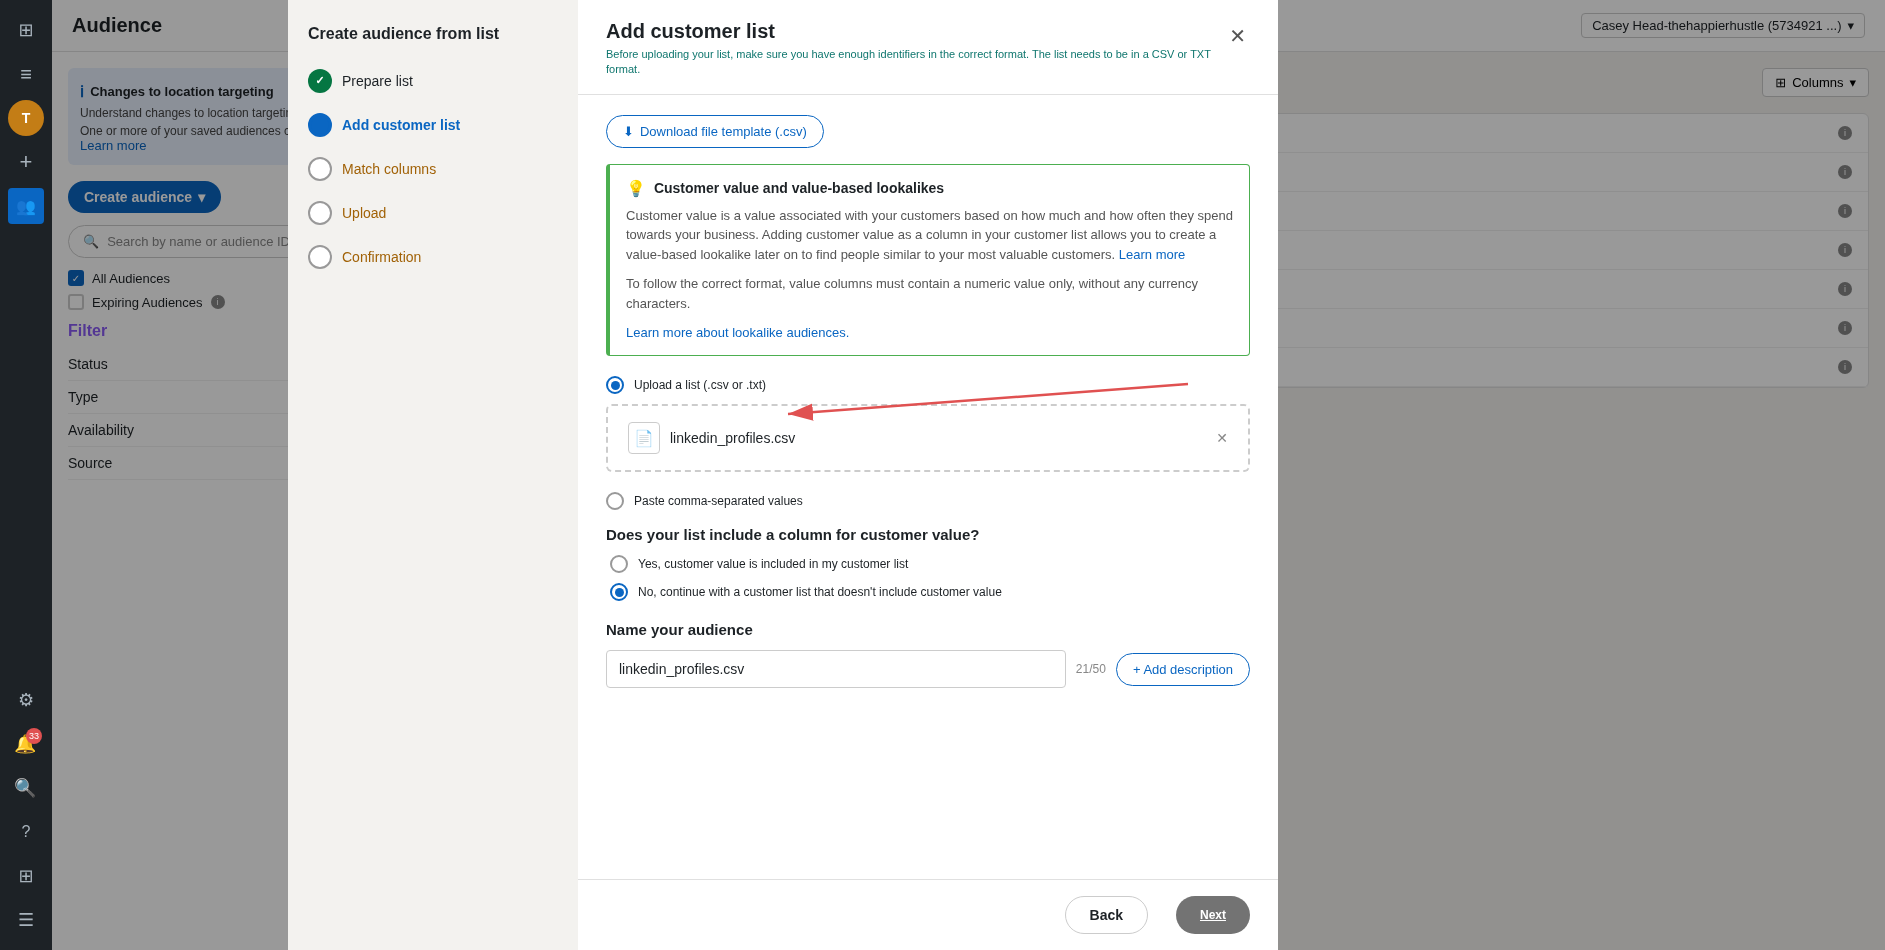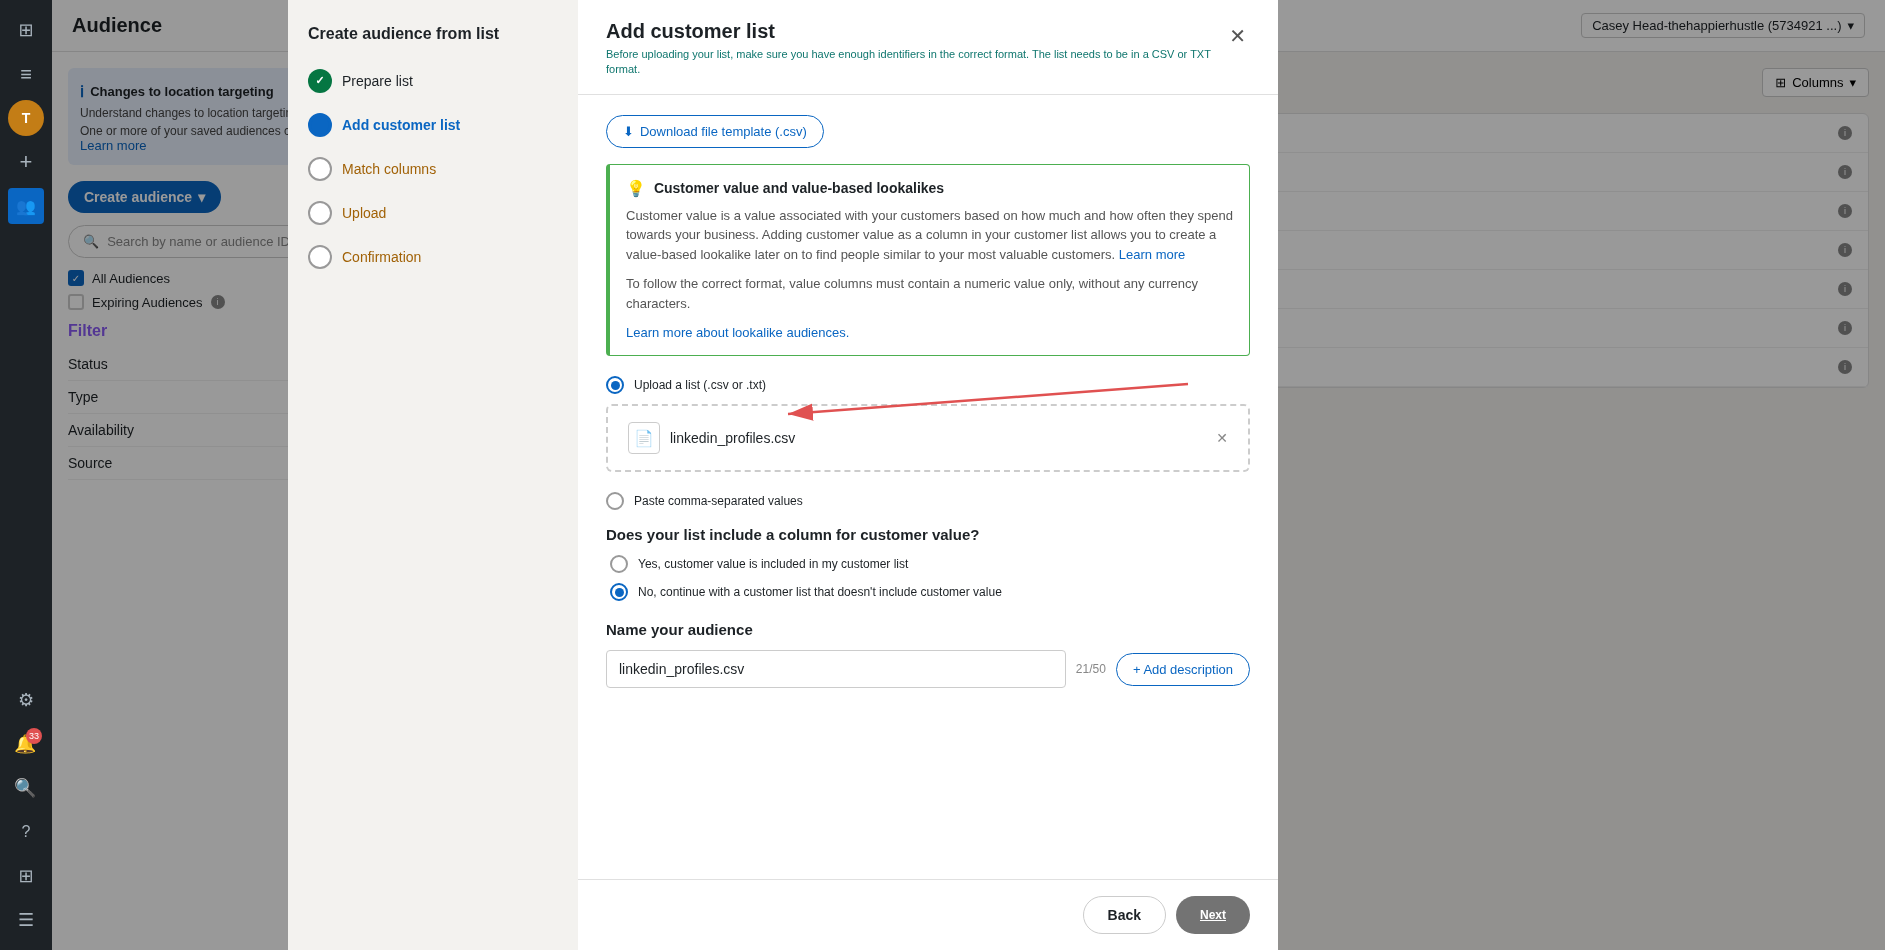--- a/index.html
+++ b/index.html
@@ -89,21 +89,21 @@
     .cv-radio-group { margin-bottom: 20px; padding-left: 4px; }
 
     
     .name-section { margin-top: 8px; }
     .name-input-row { display: flex; align-items: center; gap: 10px; }
     .name-input { border: 1px solid #ccc; border-radius: 4px; padding: 10px 12px; font-size: 14px; flex: 1; color: #1d2226; }
     .char-count { font-size: 12px; color: #888; white-space: nowrap; }
     .add-description-btn { border: 1px solid #0a66c2; color: #0a66c2; background: white; border-radius: 20px; padding: 8px 16px; font-size: 13px; cursor: pointer; display: inline-flex; align-items: center; gap: 6px; white-space: nowrap; }
 
     
-    .wizard-footer { padding: 16px 28px; border-top: 1px solid #e0e0e0; display: flex; justify-content: flex-end; gap: 10px; }
+    .wizard-footer { padding: 16px 28px; border-top: 1px solid #e0e0e0; display: flex; justify-content: flex-end; gap: 28px; }
     .back-btn { background: white; border: 1px solid #ccc; border-radius: 20px; padding: 10px 24px; font-size: 14px; font-weight: 600; cursor: pointer; color: #1d2226; }
     .next-btn { background: #737373; color: white; border: none; border-radius: 20px; padding: 10px 24px; font-size: 12px; font-weight: 600; cursor: pointer; text-decoration: underline; }
 
     
     .right-list-item { display: flex; justify-content: flex-end; align-items: center; padding: 12px 16px; border-bottom: 1px solid #eee; }
   </style>
 </head>
 <body>
 
 <div class="left-nav">

